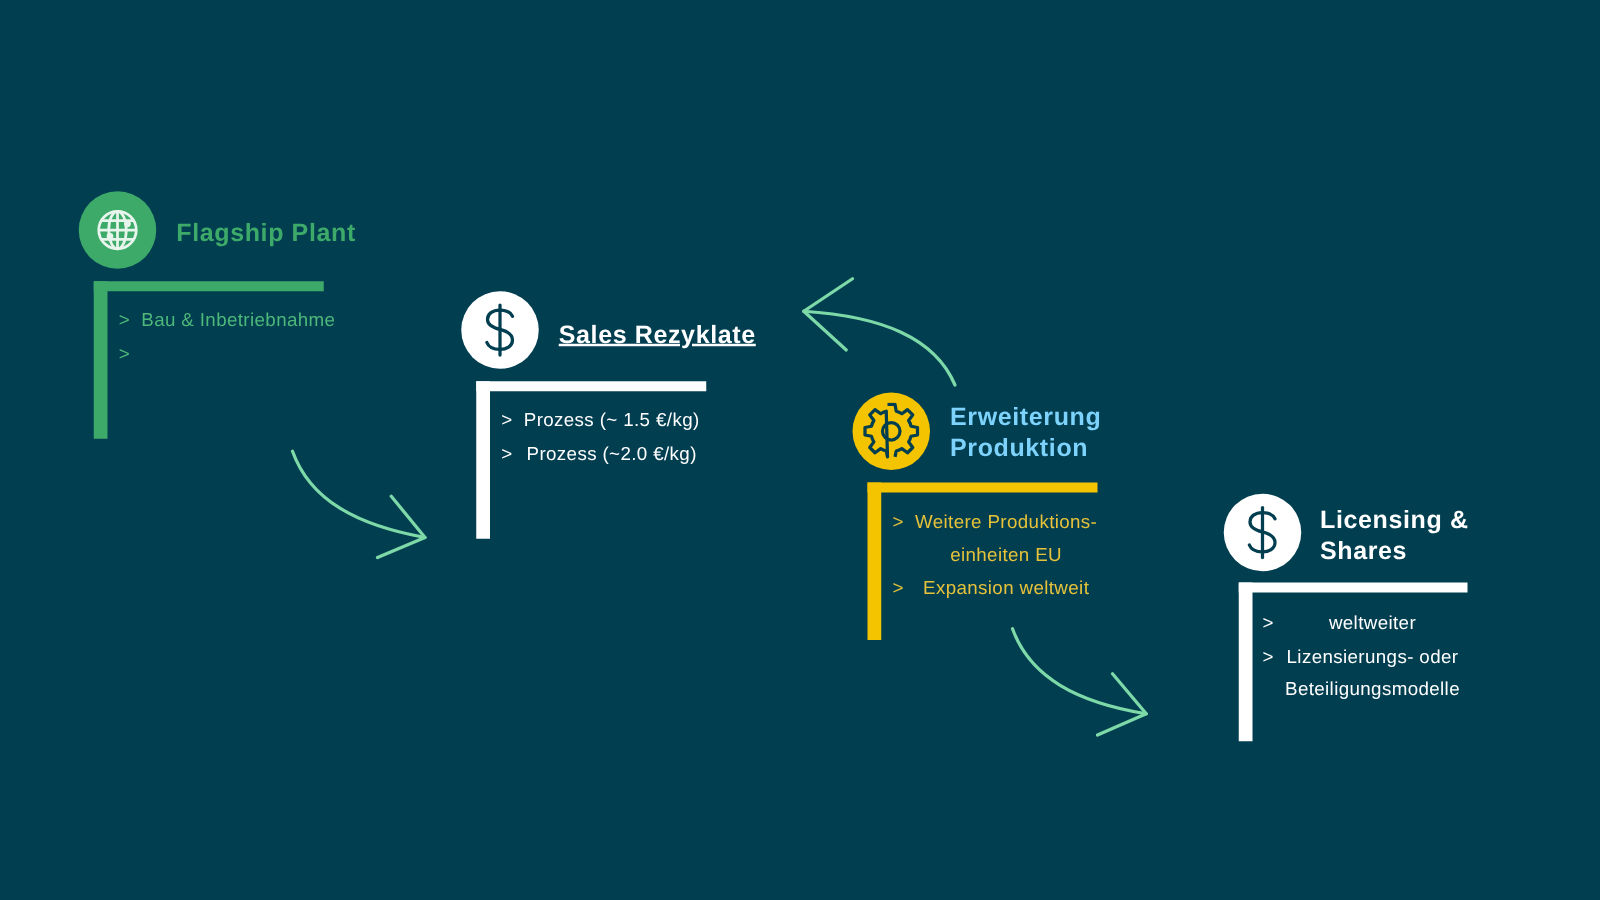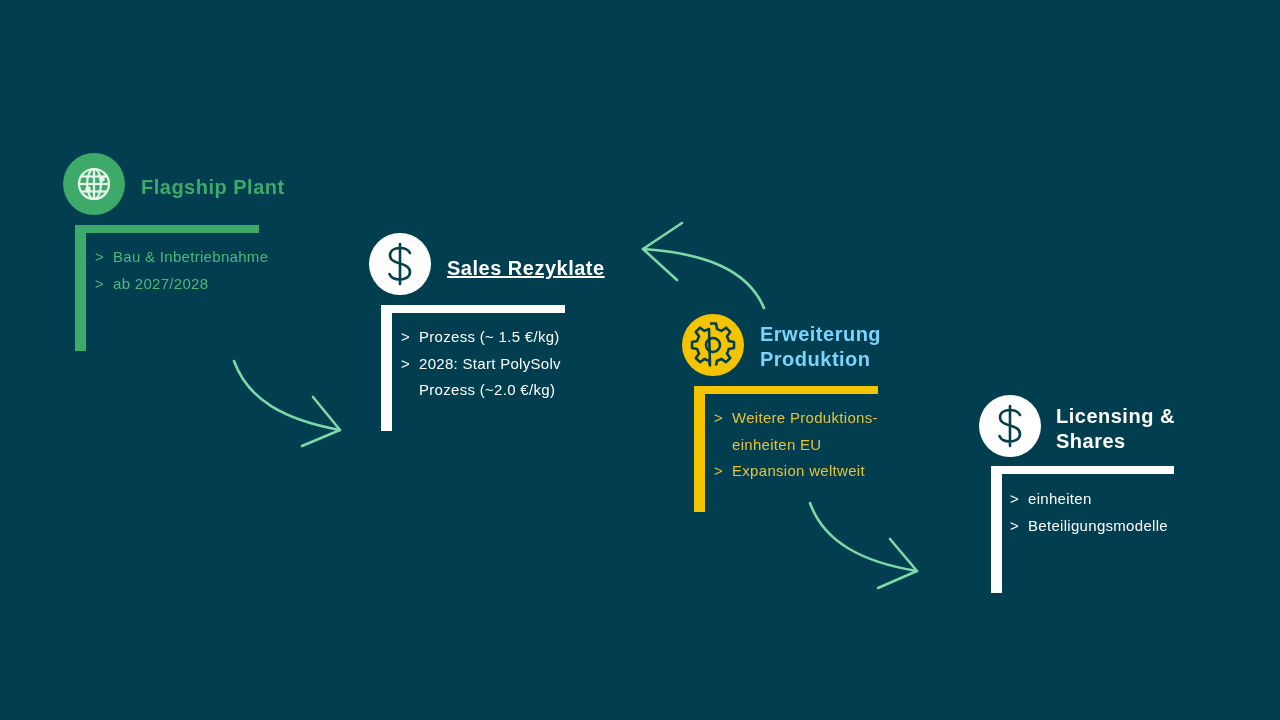--- a/index.html
+++ b/index.html
@@ -61,21 +61,21 @@
   .bullets li {
     position: relative;
     padding-left: 18px;
     white-space: nowrap;
   }
   .bullets li .marker {
     position: absolute;
     left: 0;
     top: 0;
   }
-  .bullets li .line { display: block; }
+  .bullets li .line { display: block; text-align: center; }
 
   .c-green .title { color: #3DAA6A; }
   .c-green .bullets { color: #4DB87A; }
   .c-white .title { color: #FFFFFF; }
   .c-white .bullets { color: #FFFFFF; }
   .c-yellow .title { color: #7dd3fc; }
   .c-yellow .bullets { color: #E6C23A; }
 
   .arrows {
     position: absolute;
@@ -109,21 +109,20 @@
       <div class="bar-v" style="height:126px;background:#3DAA6A;"></div>
       <div class="bar-h" style="width:184px;background:#3DAA6A;"></div>
     </div>
     <ul class="bullets" style="left:95px;top:244px;">
       <li>
         <span class="marker">&gt;</span>
         <span class="line">Bau &amp; Inbetriebnahme</span>
       </li>
       <li>
         <span class="marker">&gt;</span>
-        <span class="line">ab 2027/2028</span>
       </li>
     </ul>
   </div>
 
   <div class="step c-white">
     <div class="icon-circle" style="left:369px;top:233px;background:#FFFFFF;">
       <svg width="34" height="44" viewBox="0 0 34 44" fill="none" stroke="#003E50" stroke-width="2.6" stroke-linecap="round">
         <line x1="17" y1="2" x2="17" y2="42"></line>
         <path d="M27 11 C25 7 21 6 17 6 C11 6 7 9 7 13.5 C7 18 11 20 17 21.5 C23 23 27 25 27 30 C27 35 22 37.5 17 37.5 C12 37.5 8 36 6.5 32"></path>
       </svg>
@@ -135,21 +134,20 @@
       <div class="bar-v" style="height:126px;background:#FFFFFF;"></div>
       <div class="bar-h" style="width:184px;background:#FFFFFF;"></div>
     </div>
     <ul class="bullets" style="left:401px;top:324px;">
       <li>
         <span class="marker">&gt;</span>
         <span class="line">Prozess (~ 1.5 €/kg)</span>
       </li>
       <li>
         <span class="marker">&gt;</span>
-        <span class="line">2028: Start PolySolv</span>
         <span class="line">Prozess (~2.0 €/kg)</span>
       </li>
     </ul>
   </div>
 
   <div class="step c-yellow">
     <div class="icon-circle" style="left:682px;top:314px;background:#F5C400;">
       <svg width="46" height="46" viewBox="0 0 46 46" fill="none" stroke="#003E50" stroke-width="2.6" stroke-linejoin="round">
         <path d="M20 4 H26 L27 9.5 A14 14 0 0 1 31.5 11.5 L36 8.2 L40.2 12.4 L36.9 16.9 A14 14 0 0 1 38.8 21.5 L44 22.5 V28.5 L38.8 29.5 A14 14 0 0 1 36.9 34 L40.2 38.5 L36 42.7 L31.5 39.4 A14 14 0 0 1 27 41.3 L26 46 M20 46 L19 41.3 A14 14 0 0 1 14.5 39.4 L10 42.7 L5.8 38.5 L9.1 34 A14 14 0 0 1 7.2 29.5 L2 28.5 V22.5 L7.2 21.5 A14 14 0 0 1 9.1 16.9 L5.8 12.4 L10 8.2 L14.5 11.5 A14 14 0 0 1 19 9.5 Z" transform="translate(0,-2.5) scale(1,1)"></path>
         <circle cx="23" cy="23" r="7"></circle>
@@ -187,24 +185,25 @@
       <span style="display:block">Licensing &amp;</span>
       <span style="display:block">Shares</span>
     </div>
     <div class="bracket" style="left:991px;top:466px;width:183px;height:127px;">
       <div class="bar-v" style="height:127px;background:#FFFFFF;"></div>
       <div class="bar-h" style="width:183px;background:#FFFFFF;"></div>
     </div>
     <ul class="bullets" style="left:1010px;top:486px;">
       <li>
         <span class="marker">&gt;</span>
-        <span class="line">einheiten</span>
-      </li>
-      <li>
-        <span class="marker">&gt;</span>
+        <span class="line">weltweiter</span>
+      </li>
+      <li>
+        <span class="marker">&gt;</span>
+        <span class="line">Lizensierungs- oder</span>
         <span class="line">Beteiligungsmodelle</span>
       </li>
     </ul>
   </div>
 
   <svg class="arrows" viewBox="0 0 1280 720">
     <g fill="none" stroke="#7DD9A8" stroke-width="2.6" stroke-linecap="round" stroke-linejoin="round">
       <g>
         <path d="M234 361 C 248 400, 285 420, 340 430"></path>
         <path d="M313 397 L 340 430 L 302 446"></path>

